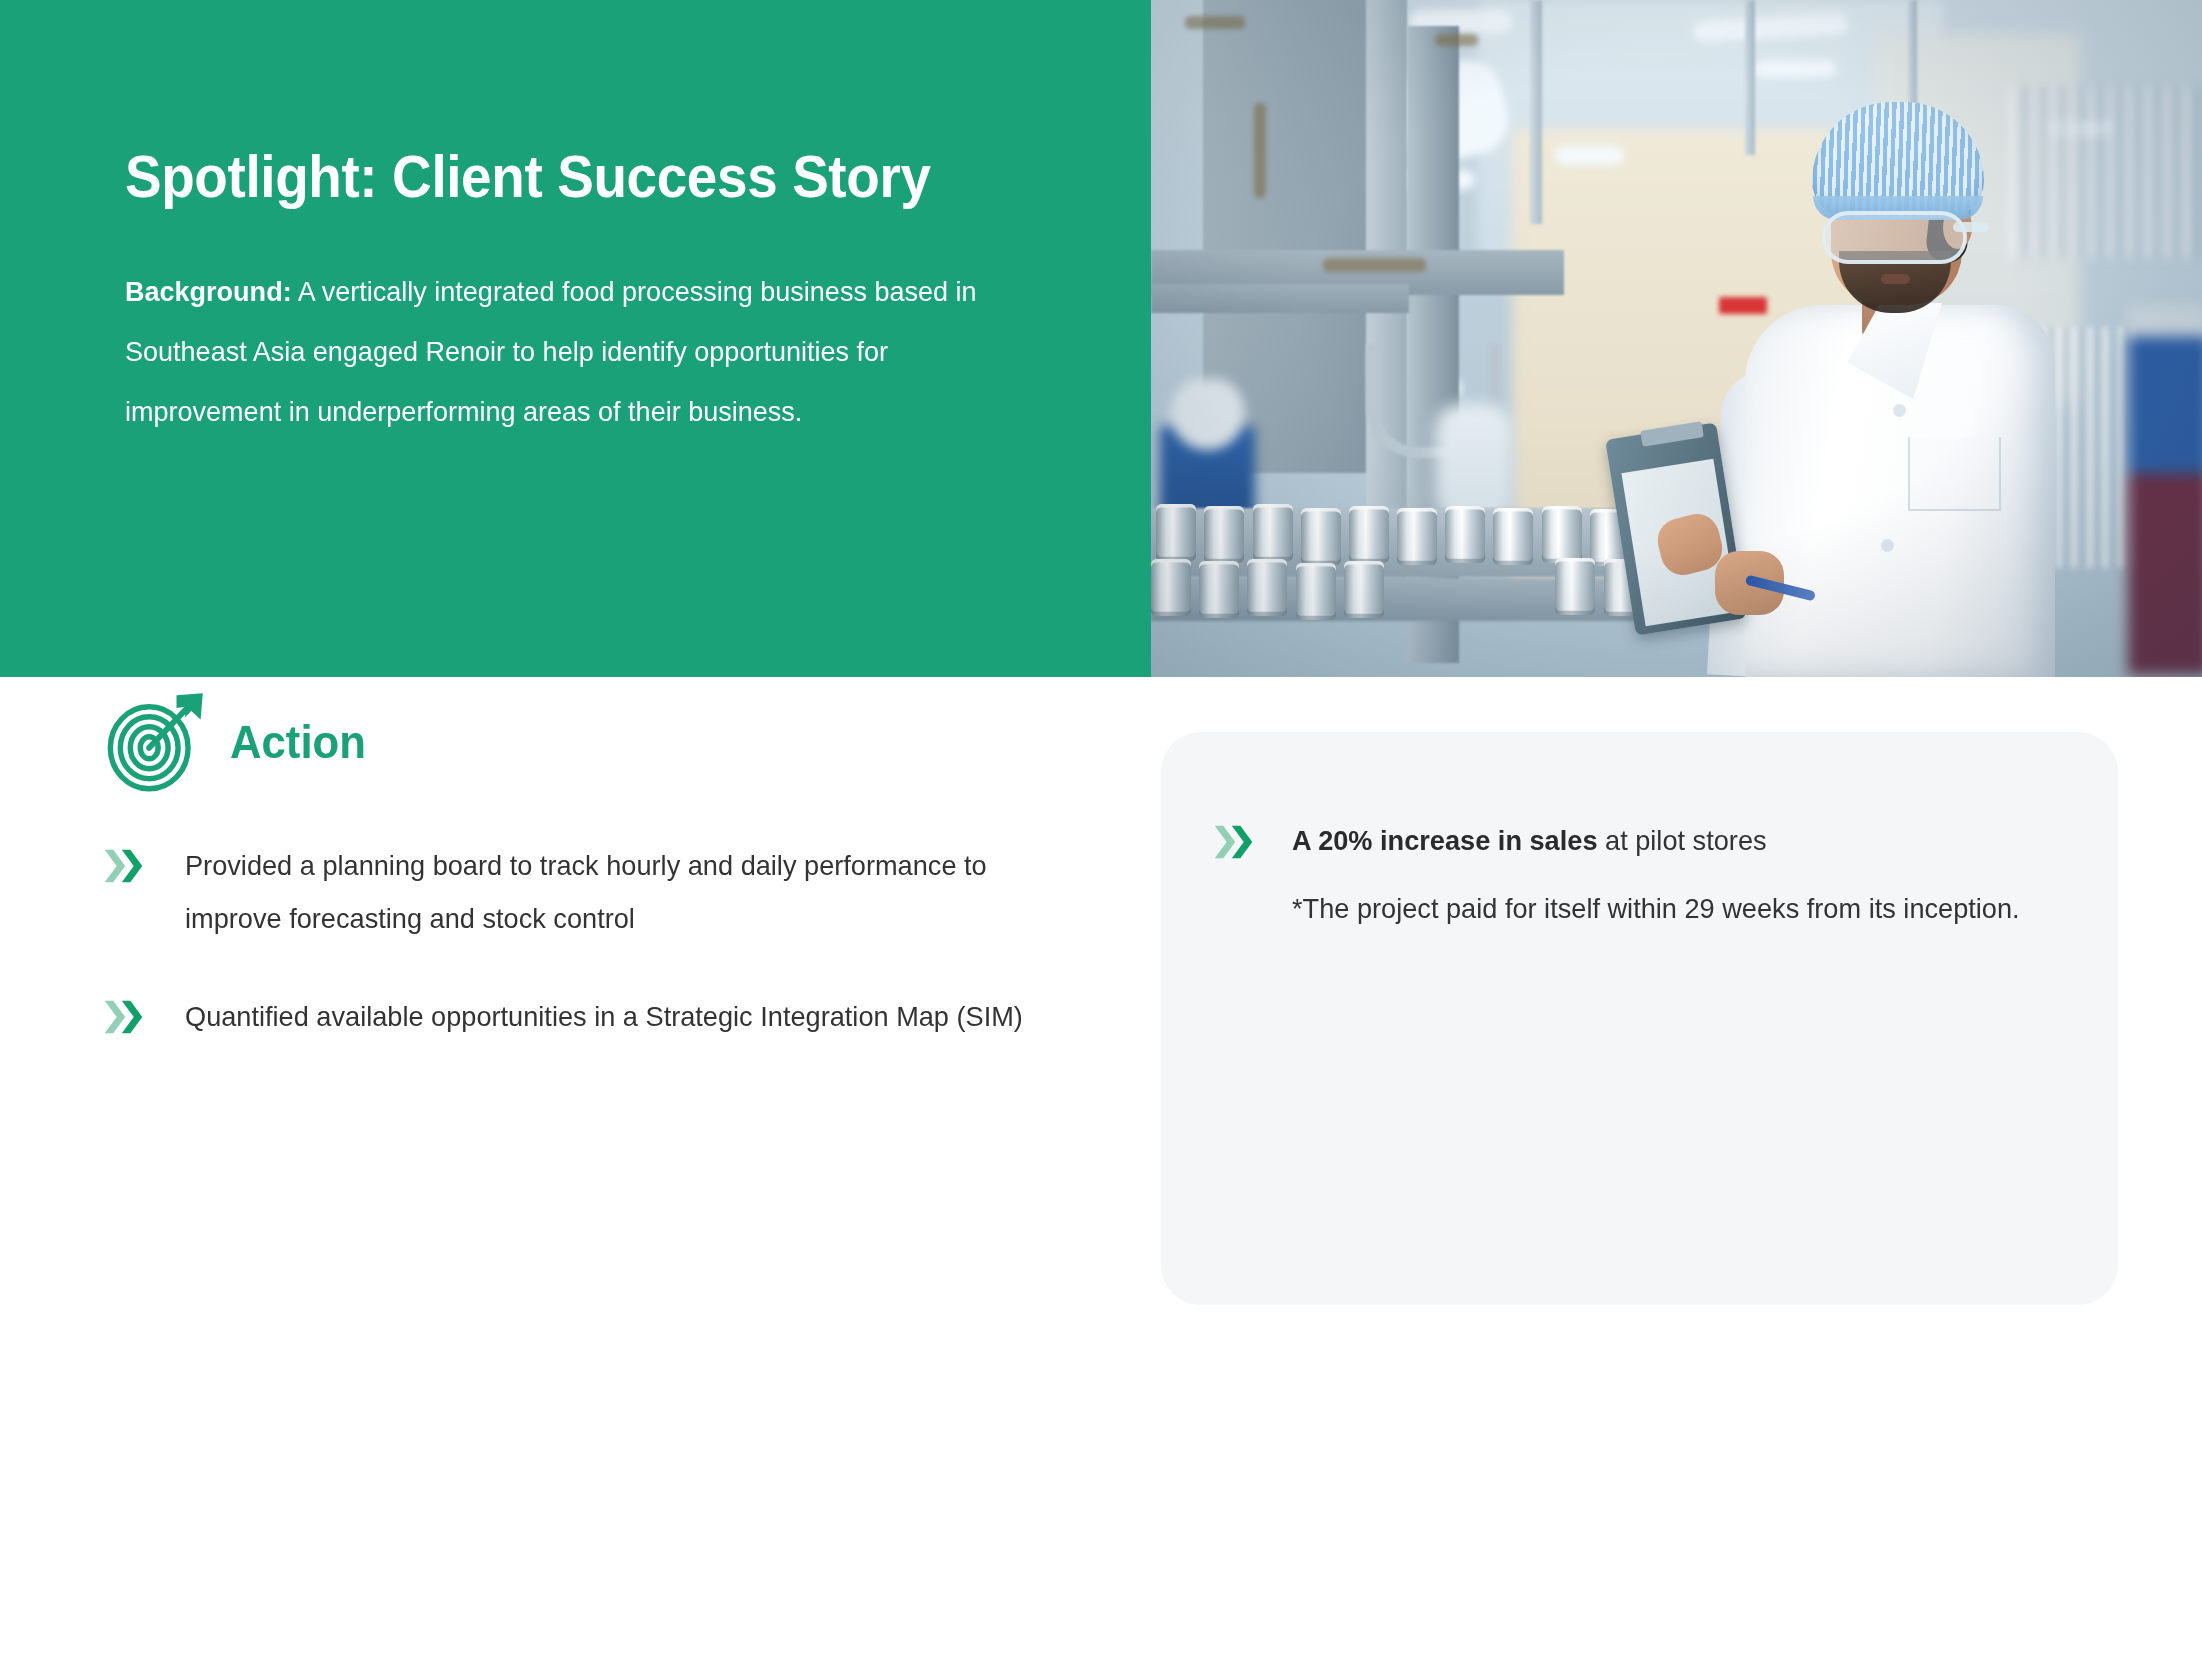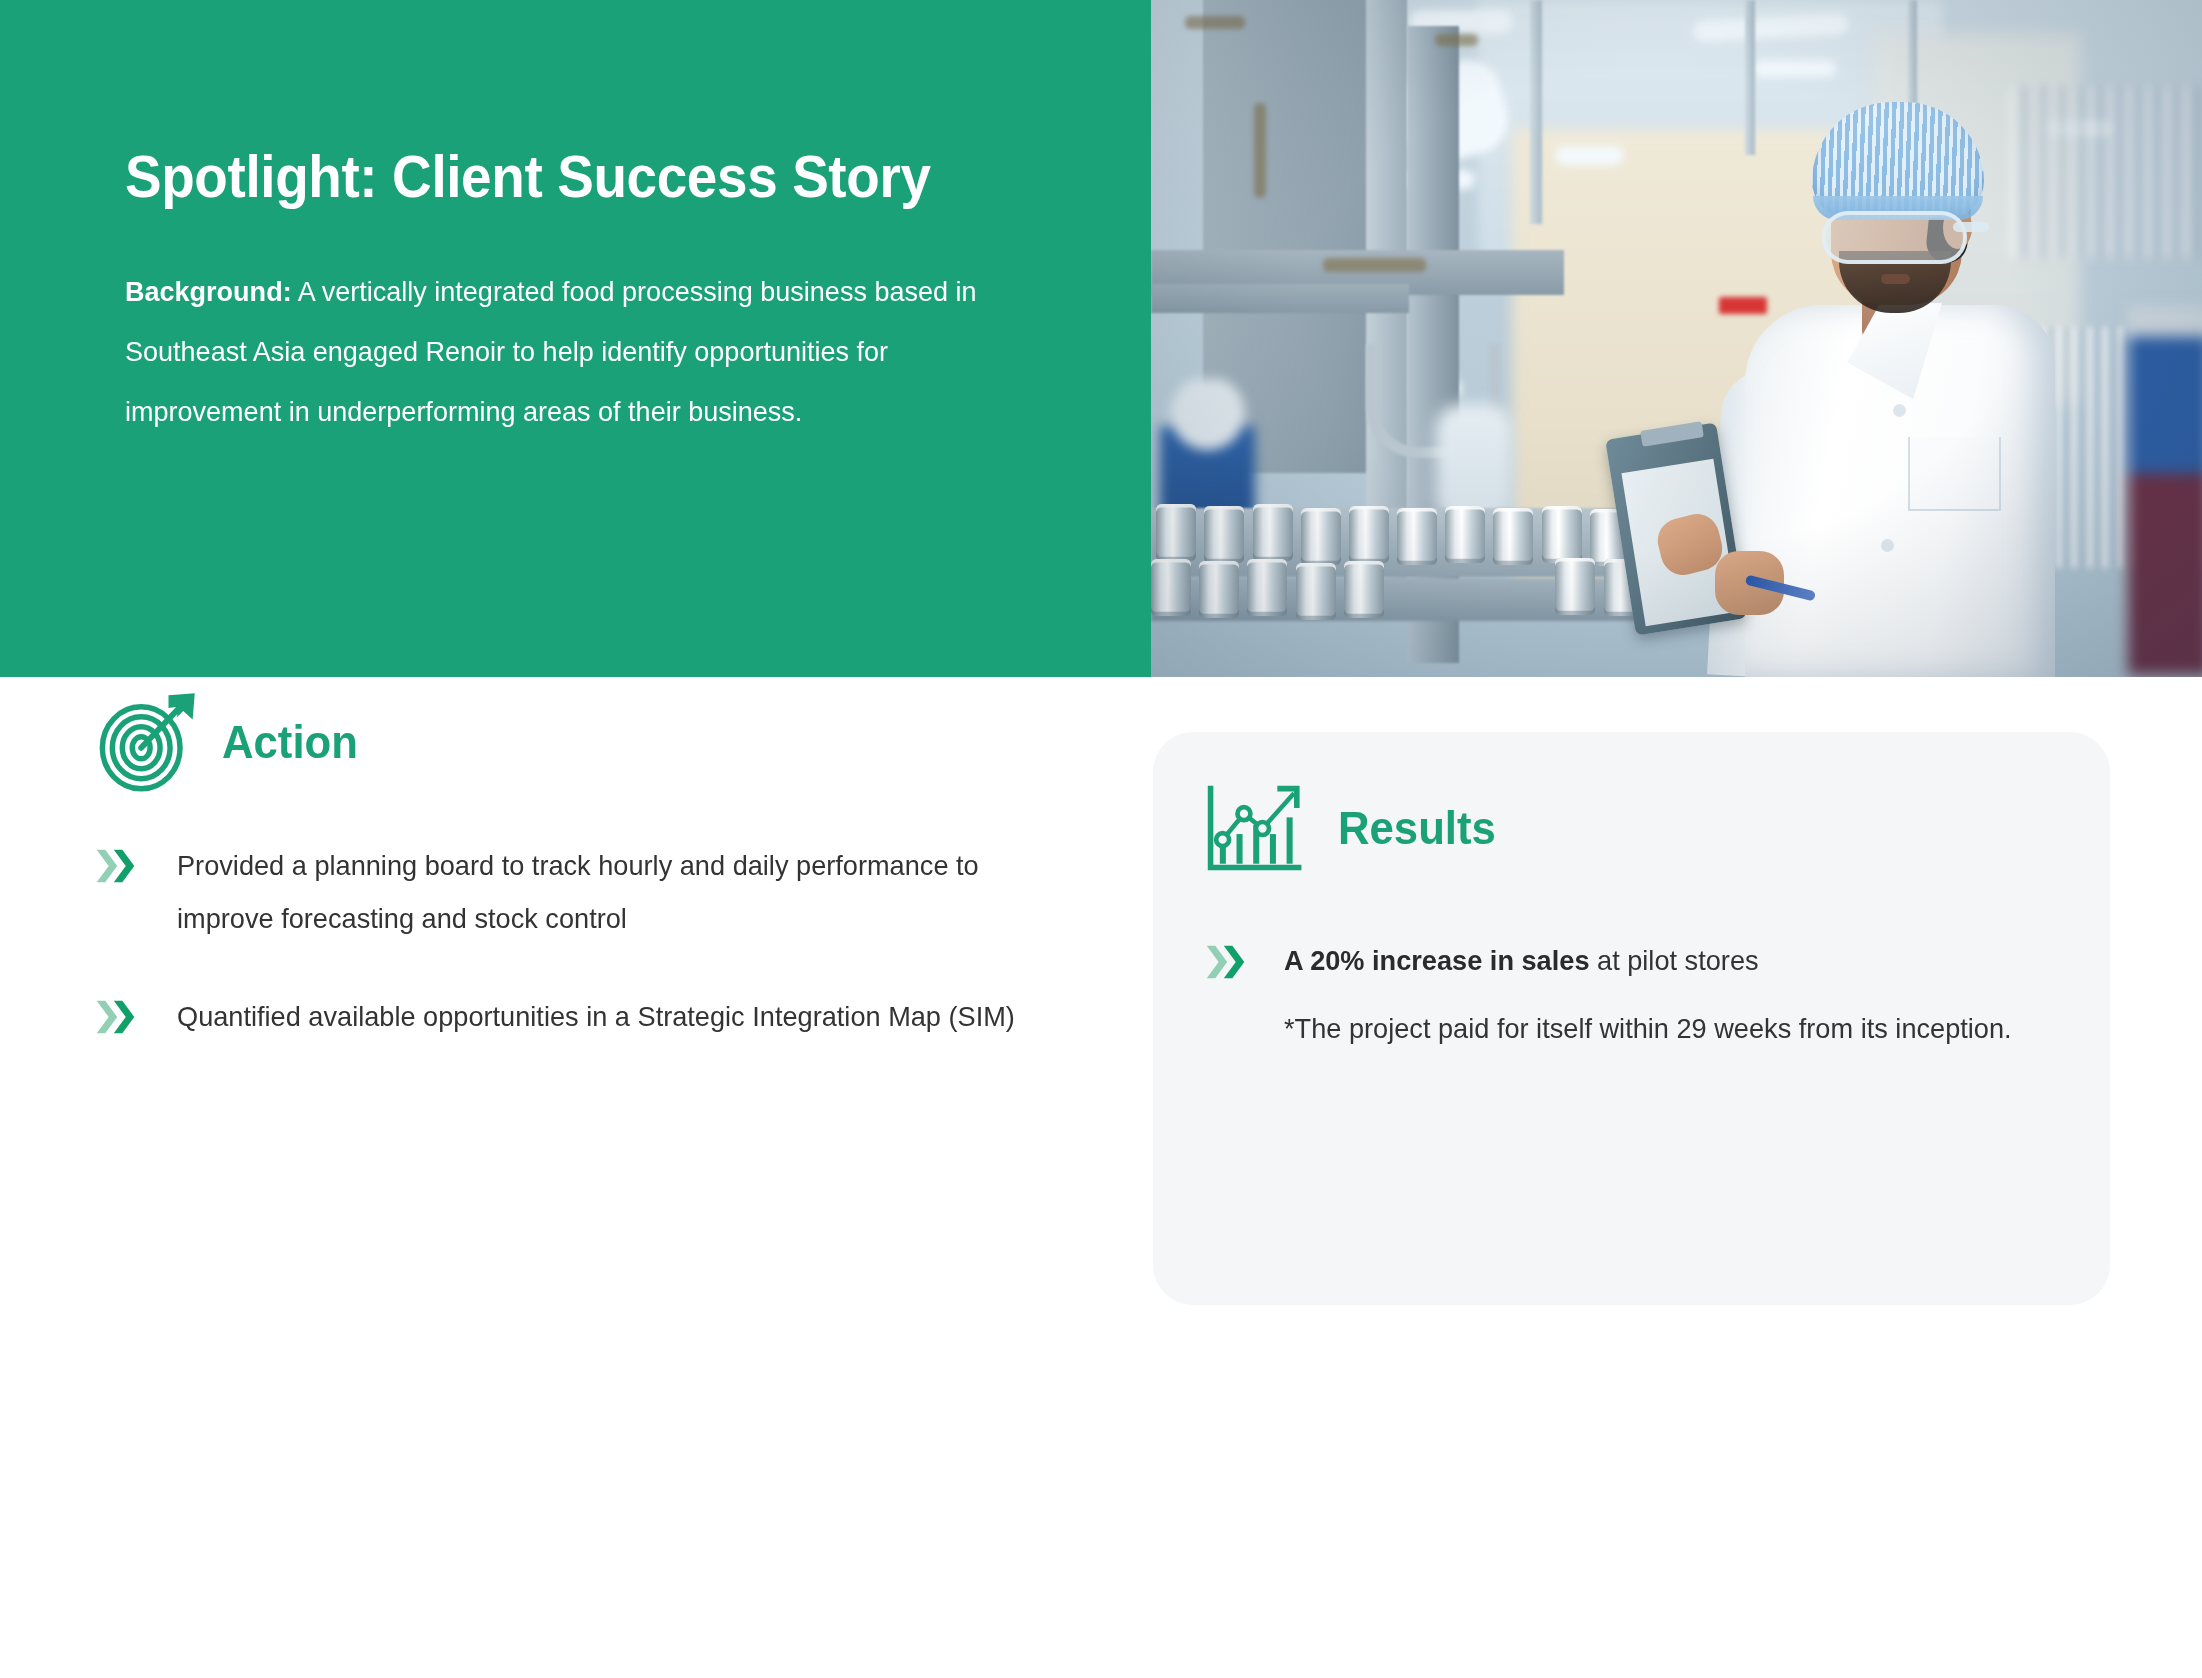--- a/index.html
+++ b/index.html
@@ -306,21 +306,21 @@
     width: 13px; height: 13px;
   }
   .ph-vignette {
     left: 0; top: 0; width: 100%; height: 100%;
     background: radial-gradient(ellipse at 48% 46%, rgba(0,0,0,0) 46%, rgba(30,55,75,.22) 100%);
   }
 
   
   .lower {
     position: absolute;
-    left: 0; top: 677px;
+    left: 8px; top: 677px;
     width: 1783px;
     height: 1001px;
   }
 
   
   .action-col {
     position: absolute;
     left: 95px; top: 0;
     width: 1015px;
   }
@@ -518,40 +518,20 @@
         <svg class="chev" viewBox="0 0 48 44">
           <path d="M2 3 L12 3 L26 22 L12 41 L2 41 L16 22 Z" fill="#92CFB5"></path>
           <path d="M22 3 L32 3 L46 22 L32 41 L22 41 L36 22 Z" fill="#11A069"></path>
         </svg>
         <div class="bullet-text">Quantified available opportunities in a Strategic Integration Map (SIM)</div>
       </div>
     </div>
   </div>
 
   <div class="results-card">
-    <div class="section-head">
-      <svg class="icon-chart" viewBox="0 0 110 100">
-        <path d="M6 4 L6 92 L104 92" fill="none" stroke="#1BA177" stroke-width="6"></path>
-        <g fill="#1BA177">
-          <rect x="16" y="66" width="6.5" height="22"></rect>
-          <rect x="34" y="56" width="6.5" height="32"></rect>
-          <rect x="52" y="46" width="6.5" height="42"></rect>
-          <rect x="70" y="56" width="6.5" height="32"></rect>
-          <rect x="88" y="38" width="6.5" height="50"></rect>
-        </g>
-        <path d="M19 62 L42 34 L62 50 L96 12" fill="none" stroke="#1BA177" stroke-width="5"></path>
-        <path d="M78 7 L99 7 L99 28" fill="none" stroke="#1BA177" stroke-width="6"></path>
-        <g fill="#F4F6F8" stroke="#1BA177" stroke-width="5">
-          <circle cx="19" cy="62" r="7"></circle>
-          <circle cx="42" cy="34" r="7"></circle>
-          <circle cx="62" cy="50" r="7"></circle>
-        </g>
-      </svg>
-      <div class="section-title">Results</div>
-    </div>
 
     <div class="bullets">
       <div class="bullet">
         <svg class="chev" viewBox="0 0 48 44">
           <path d="M2 3 L12 3 L26 22 L12 41 L2 41 L16 22 Z" fill="#92CFB5"></path>
           <path d="M22 3 L32 3 L46 22 L32 41 L22 41 L36 22 Z" fill="#11A069"></path>
         </svg>
         <div class="bullet-text"><b>A 20% increase in sales</b><span> at pilot stores</span></div>
       </div>
       <div class="footnote">*The project paid for itself within 29 weeks from its inception.</div>

